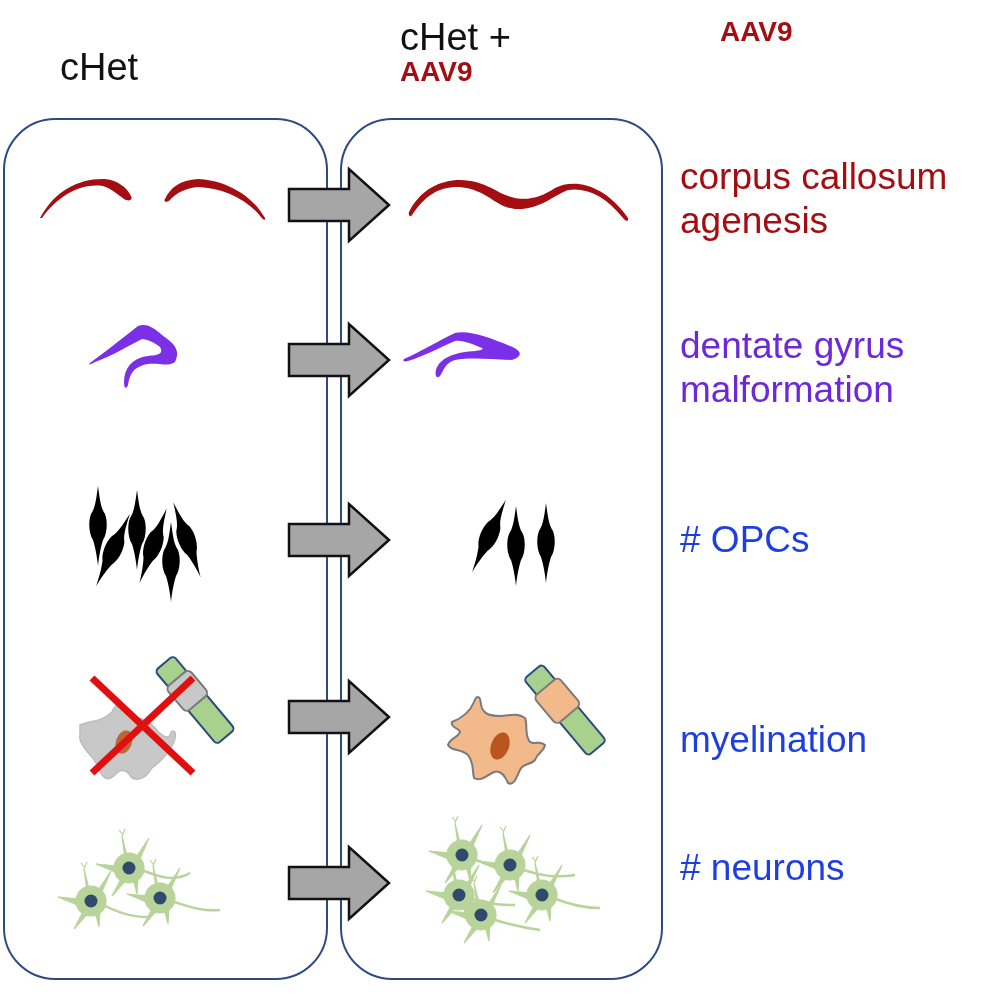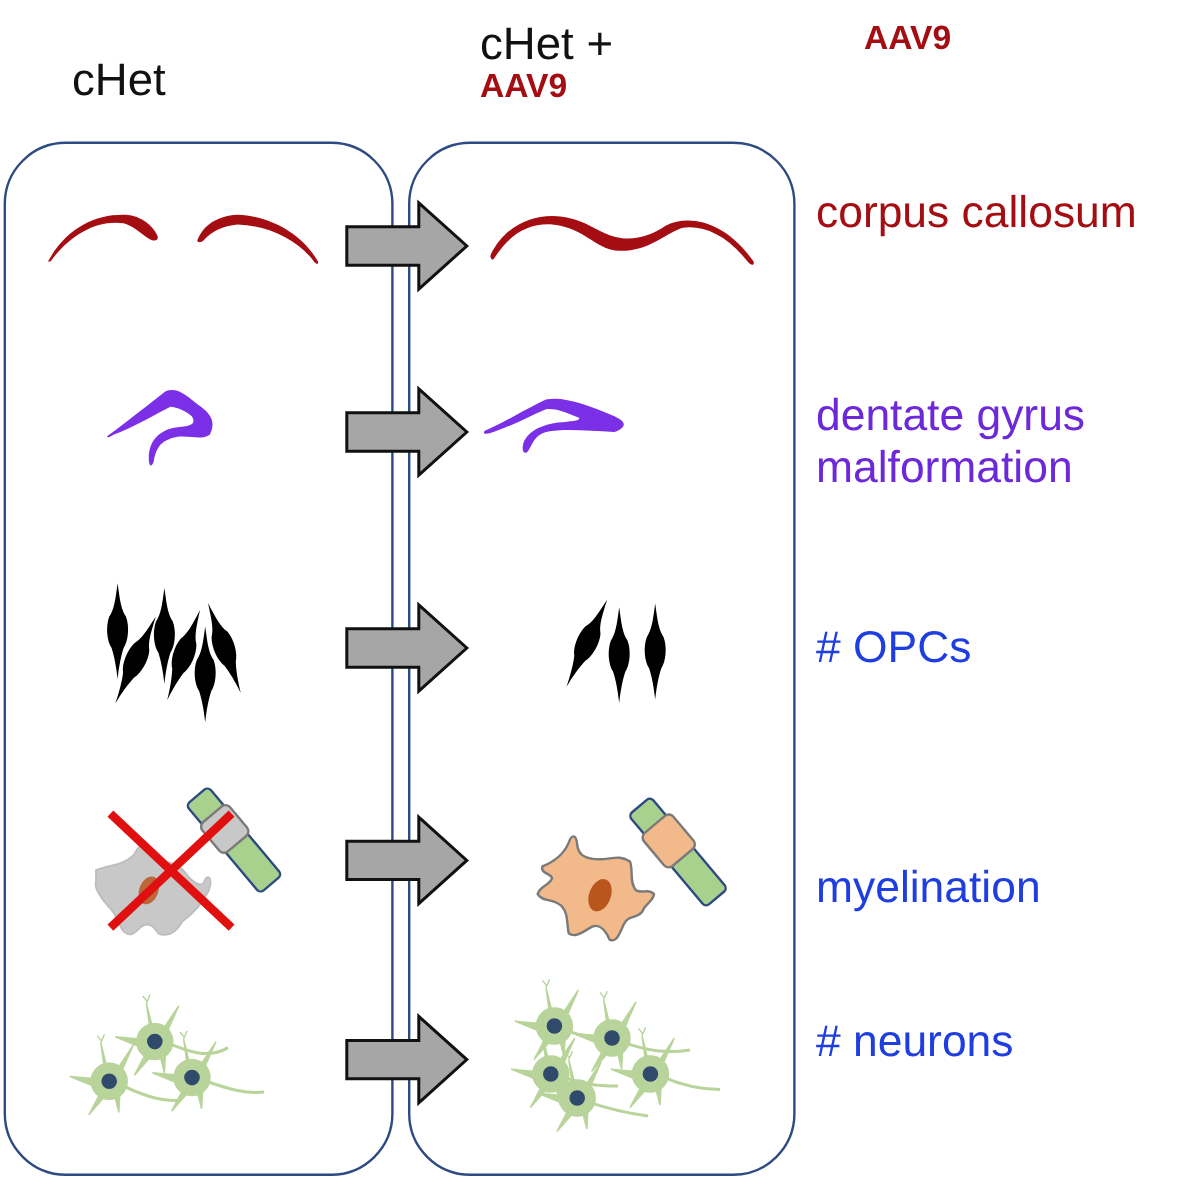--- a/index.html
+++ b/index.html
@@ -22,20 +22,21 @@
 </div>
 <div class="hdr" style="left:720px; top:18px; width:220px;">
   <div class="hdr-red">AAV9</div>
 </div>
 
 <div class="box" style="left:3px; top:118px; width:325px; height:862px;"></div>
 <div class="box" style="left:340px; top:118px; width:323px; height:862px;"></div>
 
 <div class="lbl" style="left: 680px; top: 155px; width: 316px; color: rgb(164, 13, 18);">
   <div>corpus callosum</div>
+  <div>agenesis</div>
 </div>
 <div class="lbl" style="left: 680px; top: 324px; width: 316px; color: #6d28d9;">
   <div>dentate gyrus</div>
   <div>malformation</div>
 </div>
 <div class="lbl" style="left: 680px; top: 518px; width: 316px; color: rgb(31, 62, 224);"># OPCs</div>
 <div class="lbl" style="left: 680px; top: 698px; width: 316px; color: rgb(31, 62, 224); margin-top: 20px;">myelination</div>
 <div class="lbl" style="left: 680px; top: 846px; width: 316px; color: rgb(31, 62, 224);"># neurons</div>
 
 <svg class="art" width="996" height="996" viewBox="0 0 996 996">

